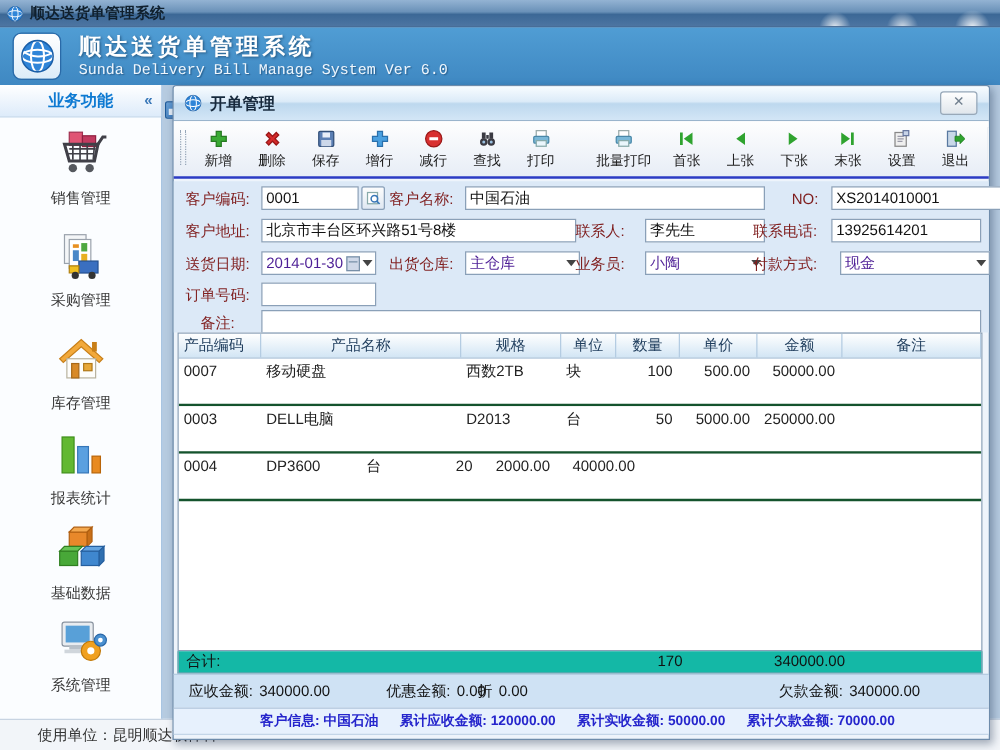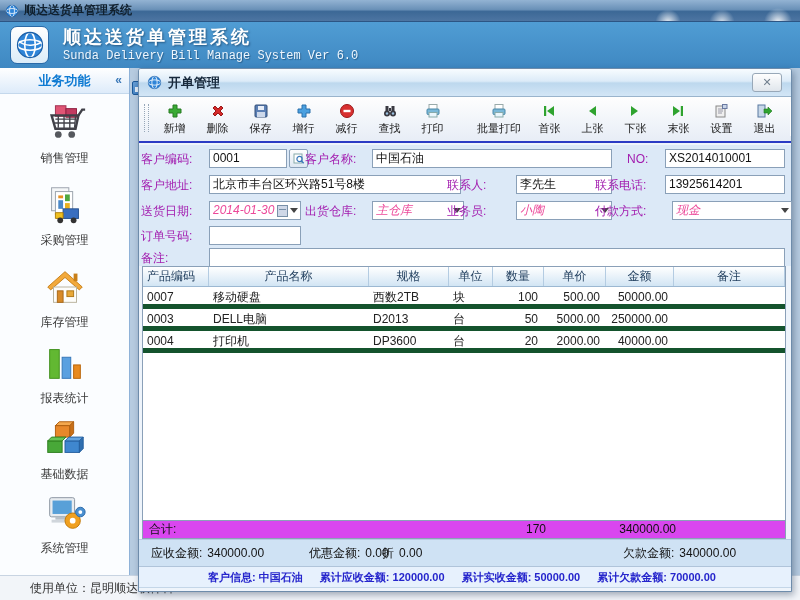--- a/index.html
+++ b/index.html
@@ -67,53 +67,53 @@
     border-left:1px dotted #96a6b8; border-right:1px dotted #96a6b8; }
   .tb-btn { width:46px; height:40px; display:flex; flex-direction:column; align-items:center; justify-content:center;
     cursor:pointer; border-radius:3px; }
   .tb-btn.wide { width:62px;margin-left:16px; }
   .tb-btn svg { width:16px; height:16px; }
   .tb-btn .tb-label { font-size:11px; color:#1c1c1c; margin-top:2px; white-space:nowrap; }
   .tb-sep { width:1px; height:34px; background:#bcc8d6; border-right:1px solid #ffffff; margin-left:4px; }
 
   
   .form-area { position:absolute; left:0; top:76px; right:0; height:121px; background:#dce9f7; }
-  .f-label { position:absolute; height:20px; line-height:20px; font-size:12px; color:#a21caf; text-align:left; }
+  .f-label { position:absolute; height:20px; line-height:20px; font-size:12px; color:#7f1d1d; text-align:center; }
   .f-input { position:absolute; height:19px; line-height:17px; background:#fff; border:1px solid #8aa0b8;
     font-size:12px; color:#111; padding:0 3px; overflow:hidden; white-space:nowrap; }
   .f-combo { position:absolute; height:19px; line-height:17px; background:#fff; border:1px solid #8aa0b8;
-    font-size:12px; color:#ec4899; padding:0 16px 0 3px; cursor:pointer;font-style:italic; }
+    font-size:12px; color:#4c1d95; padding:0 16px 0 3px; cursor:pointer; }
   .combo-arrow { position:absolute; right:2px; top:6px; width:0; height:0;
     border-left:4px solid transparent; border-right:4px solid transparent; border-top:5px solid #444; }
   .browse-btn { position:absolute; width:19px; height:19px; background:linear-gradient(#fdfdfd,#dfe8f2);
     border:1px solid #8aa0b8; border-radius:2px; display:flex; align-items:center; justify-content:center; cursor:pointer; }
   .browse-btn svg { width:12px; height:12px; }
   .date-icon { position:absolute; right:12px; top:3px; width:11px; height:12px; background:#cfd8e8;
     border:1px solid #7890a8; }
   .date-icon::after{ content:""; position:absolute; left:1px; top:3px; right:1px; height:1px; background:#7890a8; }
 
   .r1 { top:4px; } .r2 { top:30px; } .r3 { top:56px; } .r4 { top:81px; } .r5 { top:103px; }
 
   
   .table-area { position:absolute; left:3px; top:197px; right:5px; height:255px; background:#fff;
     border:1px solid #8aa0b8; overflow:hidden; }
   .t-head { display:flex; height:20px; background:linear-gradient(#ffffff,#d2e5f4);
     border-bottom:1px solid #9cb8d2; }
   .t-head .cell { border-right:1px solid #b4cce2; font-size:12px; color:#1e3c5c; line-height:19px;
     text-align:center; overflow:hidden; white-space:nowrap; }
   .t-head .c-code { text-align:left; padding-left:4px; }
-  .t-row { display:flex; height:22px; border-bottom:5px solid #14532d; background:#fff; cursor:pointer; }
+  .t-row { display:flex; height:38px; border-bottom:2px solid #14532d; background:#fff; cursor:pointer; }
   .t-row .cell { font-size:12px; color:#222; line-height:21px; overflow:hidden; white-space:nowrap; }
   .c-code { width:66px; } .c-name { width:160px; } .c-spec { width:80px; } .c-unit { width:44px; }
   .c-qty { width:51px; } .c-price { width:62px; } .c-amt { width:68px; } .c-note { flex:1; }
   .t-row .c-code,.t-row .c-name,.t-row .c-spec,.t-row .c-unit { padding-left:4px; }
   .t-row .c-qty,.t-row .c-price,.t-row .c-amt { text-align:right; padding-right:6px; }
 
   
-  .total-row { position:absolute; left:3px; top:452px; right:5px; height:18px; background:#d946ef;
+  .total-row { position:absolute; left:3px; top:452px; right:5px; height:18px; background:#14b8a6;
     border:1px solid #8aa0b8; border-top:none; font-size:12px; color:#111; }
   .total-row .lab { position:absolute; left:6px; top:0; line-height:17px; }
   .total-row .tqty { position:absolute; left:352px; width:51px; text-align:right; line-height:17px; }
   .total-row .tamt { position:absolute; left:465px; width:68px; text-align:right; line-height:17px; }
 
   
   .totals-band { position:absolute; left:0; top:470px; right:0; height:27px; background:#cfe2f4;
     border-top:1px solid #b6cde2; font-size:12px; color:#111; }
   .tt { position:absolute; top:0; line-height:26px; white-space:nowrap; }
   .tt .v { margin-left:5px; }
@@ -372,21 +372,21 @@
       <div class="browse-btn r1" style="left:150px">
         <svg viewBox="0 0 12 12">
             <rect x="1" y="1" width="8" height="9" fill="#fff" stroke="#8aa"></rect>
             <circle cx="6.5" cy="6" r="2.6" fill="none" stroke="#3a78b8" stroke-width="1.2"></circle>
             <path d="M8.3 7.8l2.4 2.4" stroke="#3a78b8" stroke-width="1.4"></path>
           </svg>
       </div>
       <span class="f-label r1" style="left:166px;width:64px">客户名称:</span>
       <div class="f-input r1" style="left:233px;width:240px">中国石油</div>
       <span class="f-label r1" style="left:488px;width:34px">NO:</span>
-      <div class="f-input r1" style="left:526px;width:120px">XS2014010001</div>
+      <div class="f-input r1" style="left:526px;width:136px">XS2014010001</div>
 
       <span class="f-label r2" style="left:2px;width:66px">客户地址:</span>
       <div class="f-input r2" style="left:70px;width:252px">北京市丰台区环兴路51号8楼</div>
       <span class="f-label r2" style="left:308px;width:66px">联系人:</span>
       <div class="f-input r2" style="left:377px;width:96px">李先生</div>
       <span class="f-label r2" style="left:456px;width:66px">联系电话:</span>
       <div class="f-input r2" style="left:526px;width:120px">13925614201</div>
 
       <span class="f-label r3" style="left:2px;width:66px">送货日期:</span>
       <div class="f-combo r3" style="left:70px;width:92px">
@@ -443,21 +443,20 @@
         <div class="cell c-name">DELL电脑</div>
         <div class="cell c-spec">D2013</div>
         <div class="cell c-unit">台</div>
         <div class="cell c-qty">50</div>
         <div class="cell c-price">5000.00</div>
         <div class="cell c-amt">250000.00</div>
         <div class="cell c-note"></div>
       </div>
       <div class="t-row">
         <div class="cell c-code">0004</div>
-        <div class="cell c-name">打印机</div>
         <div class="cell c-spec">DP3600</div>
         <div class="cell c-unit">台</div>
         <div class="cell c-qty">20</div>
         <div class="cell c-price">2000.00</div>
         <div class="cell c-amt">40000.00</div>
         <div class="cell c-note"></div>
       </div>
     </div>
 
     <div class="total-row">

